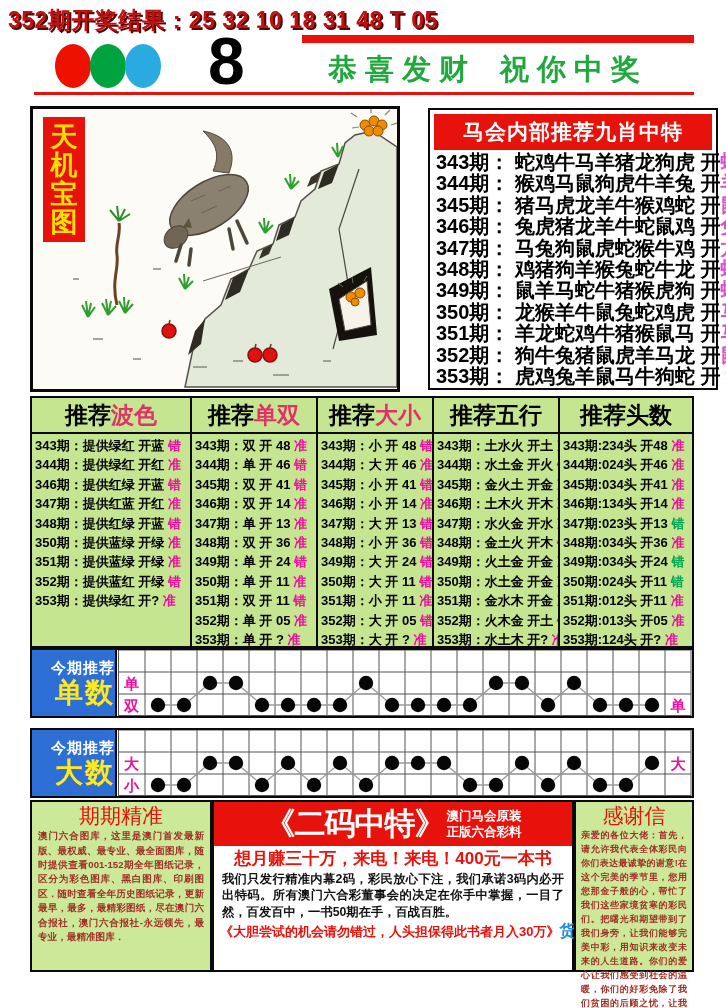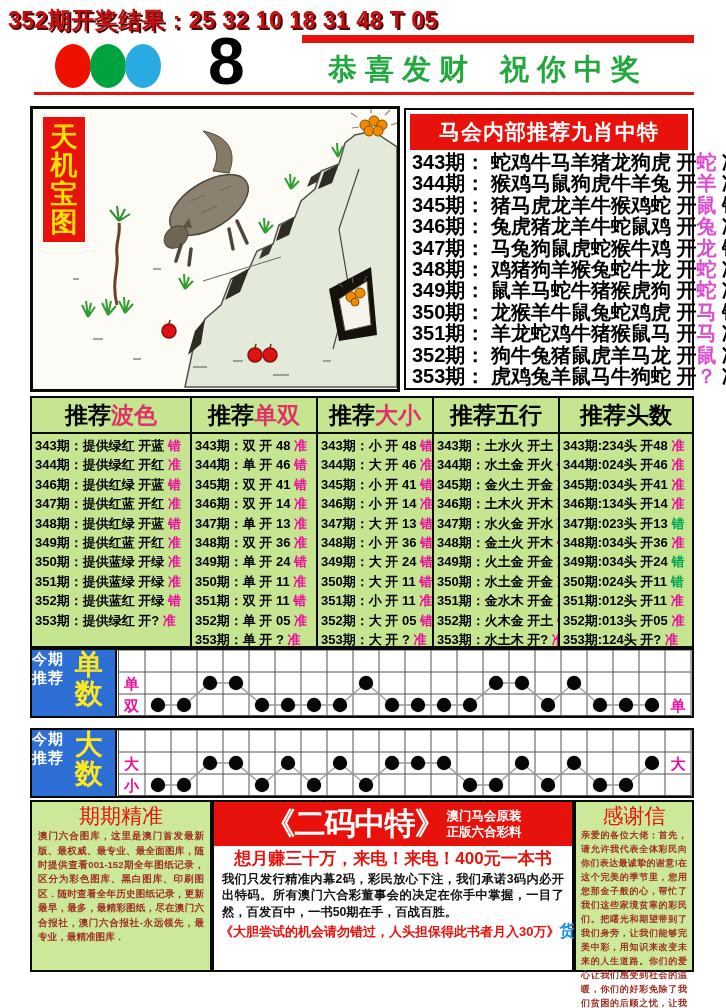--- a/index.html
+++ b/index.html
@@ -19,21 +19,21 @@
 
   
   .map-box{position:absolute;left:30px;top:106px;width:370px;height:286px;border:3px solid #0a0a0a;
            background:#fcfbf6;box-sizing:border-box;}
   .map-label{position:absolute;left:10px;top:8px;width:42px;background:#e8120c;color:#ffe100;
              font-size:27px;font-weight:bold;text-align:center;line-height:1.05;padding:6px 0;
              white-space:pre-line;z-index:2;}
   .map-svg{position:absolute;left:0;top:0;width:100%;height:100%;}
 
   
-  .zodiac-box{position:absolute;left:404px;top:108px;width:290px;height:282px;border:2px solid #0a0a0a;
+  .zodiac-box{position:absolute;left:428px;top:108px;width:290px;height:282px;border:2px solid #0a0a0a;
               background:#fff;box-sizing:border-box;}
   .z-title{margin:4px 4px 2px 4px;background:#e8120c;color:#fff;font-size:21px;font-weight:bold;
            text-align:center;padding:4px 0;letter-spacing:1px;white-space:nowrap;}
   .zrow{font-size:20px;font-weight:bold;line-height:21.4px;padding-left:6px;color:#000;white-space:nowrap;}
   .zrow .hl{color:#d94fd0;}
 
   
   .rec-section{position:absolute;left:30px;top:396px;width:664px;height:252px;display:flex;background:#f9a8d4;}
   .rec-table{box-sizing:border-box;border:2px solid #0a0a0a;background:#c6e591;}
   .rec-table + .rec-table{margin-left:-2px;}
@@ -45,21 +45,21 @@
   .rt-head{font-size:23px;font-weight:bold;text-align:center;line-height:34px;height:34px;
            border-bottom:2px solid #0a0a0a;white-space:nowrap;overflow:hidden;color:#000;}
   .rt-rows{padding-top:2px;}
   .rrow{font-size:13px;font-weight:bold;line-height:19.4px;padding-left:3px;white-space:nowrap;color:#000;}
 
   
   .chart{position:absolute;left:30px;width:664px;height:70px;display:flex;}
   #chart1{top:648px;}
   #chart2{top:728px;}
   .chart-box{width:88px;background:#2e6fd6;border:2px solid #0a0a0a;box-sizing:border-box;color:#fff;
-             text-align:left;display:flex;flex-direction:row;justify-content:center;}
+             text-align:right;display:flex;flex-direction:column;justify-content:center;}
   .cb1{font-size:15px;font-weight:bold;letter-spacing:1px;}
   .cb2{font-size:28px;font-weight:bold;color:#ffe91e;line-height:1.05;letter-spacing:2px;}
   .chart-grid{border:2px solid #0a0a0a;border-left:none;background:#fff;box-sizing:border-box;height:70px;}
 
   
   .bp-left{position:absolute;left:30px;top:800px;width:182px;height:172px;background:#cbe998;
            border:2px solid #0a0a0a;box-sizing:border-box;padding:1px 6px;}
   .bp-title{color:#e8120c;font-size:21px;font-weight:normal;text-align:center;line-height:1.25;white-space:nowrap;}
   .bp-body{font-size:9.6px;font-weight:bold;color:#a03026;line-height:1.5;text-align:justify;}
   .bp-mid{position:absolute;left:212px;top:800px;width:362px;height:172px;background:#fff;
@@ -180,21 +180,20 @@
 
   <div class="rec-section">
     <div class="rec-table">
       <div class="rt-head"><span>推荐</span><span class="rt-main" style="color: rgb(224, 49, 104);">波色</span></div>
       <div class="rt-rows">
           <div class="rrow"><span>343期：提供绿红 开蓝 </span><span style="color: rgb(238, 15, 159);">错</span></div>
           <div class="rrow"><span>344期：提供绿红 开红 </span><span style="color: rgb(238, 15, 159);">准</span></div>
           <div class="rrow"><span>346期：提供红绿 开蓝 </span><span style="color: rgb(238, 15, 159);">错</span></div>
           <div class="rrow"><span>347期：提供红蓝 开红 </span><span style="color: rgb(238, 15, 159);">准</span></div>
           <div class="rrow"><span>348期：提供红绿 开蓝 </span><span style="color: rgb(238, 15, 159);">错</span></div>
-          <div class="rrow"><span>349期：提供红蓝 开红 </span><span style="color: rgb(238, 15, 159);">准</span></div>
           <div class="rrow"><span>350期：提供蓝绿 开绿 </span><span style="color: rgb(238, 15, 159);">准</span></div>
           <div class="rrow"><span>351期：提供蓝绿 开绿 </span><span style="color: rgb(238, 15, 159);">准</span></div>
           <div class="rrow"><span>352期：提供蓝红 开绿 </span><span style="color: rgb(238, 15, 159);">错</span></div>
           <div class="rrow"><span>353期：提供绿红 开? </span><span style="color: rgb(238, 15, 159);">准</span></div>
         </div>
     </div>
     <div class="rec-table">
       <div class="rt-head"><span>推荐</span><span class="rt-main" style="color: rgb(224, 49, 104);">单双</span></div>
       <div class="rt-rows">
           <div class="rrow"><span>343期：双 开 48 </span><span style="color: rgb(238, 15, 159);">准</span></div>

